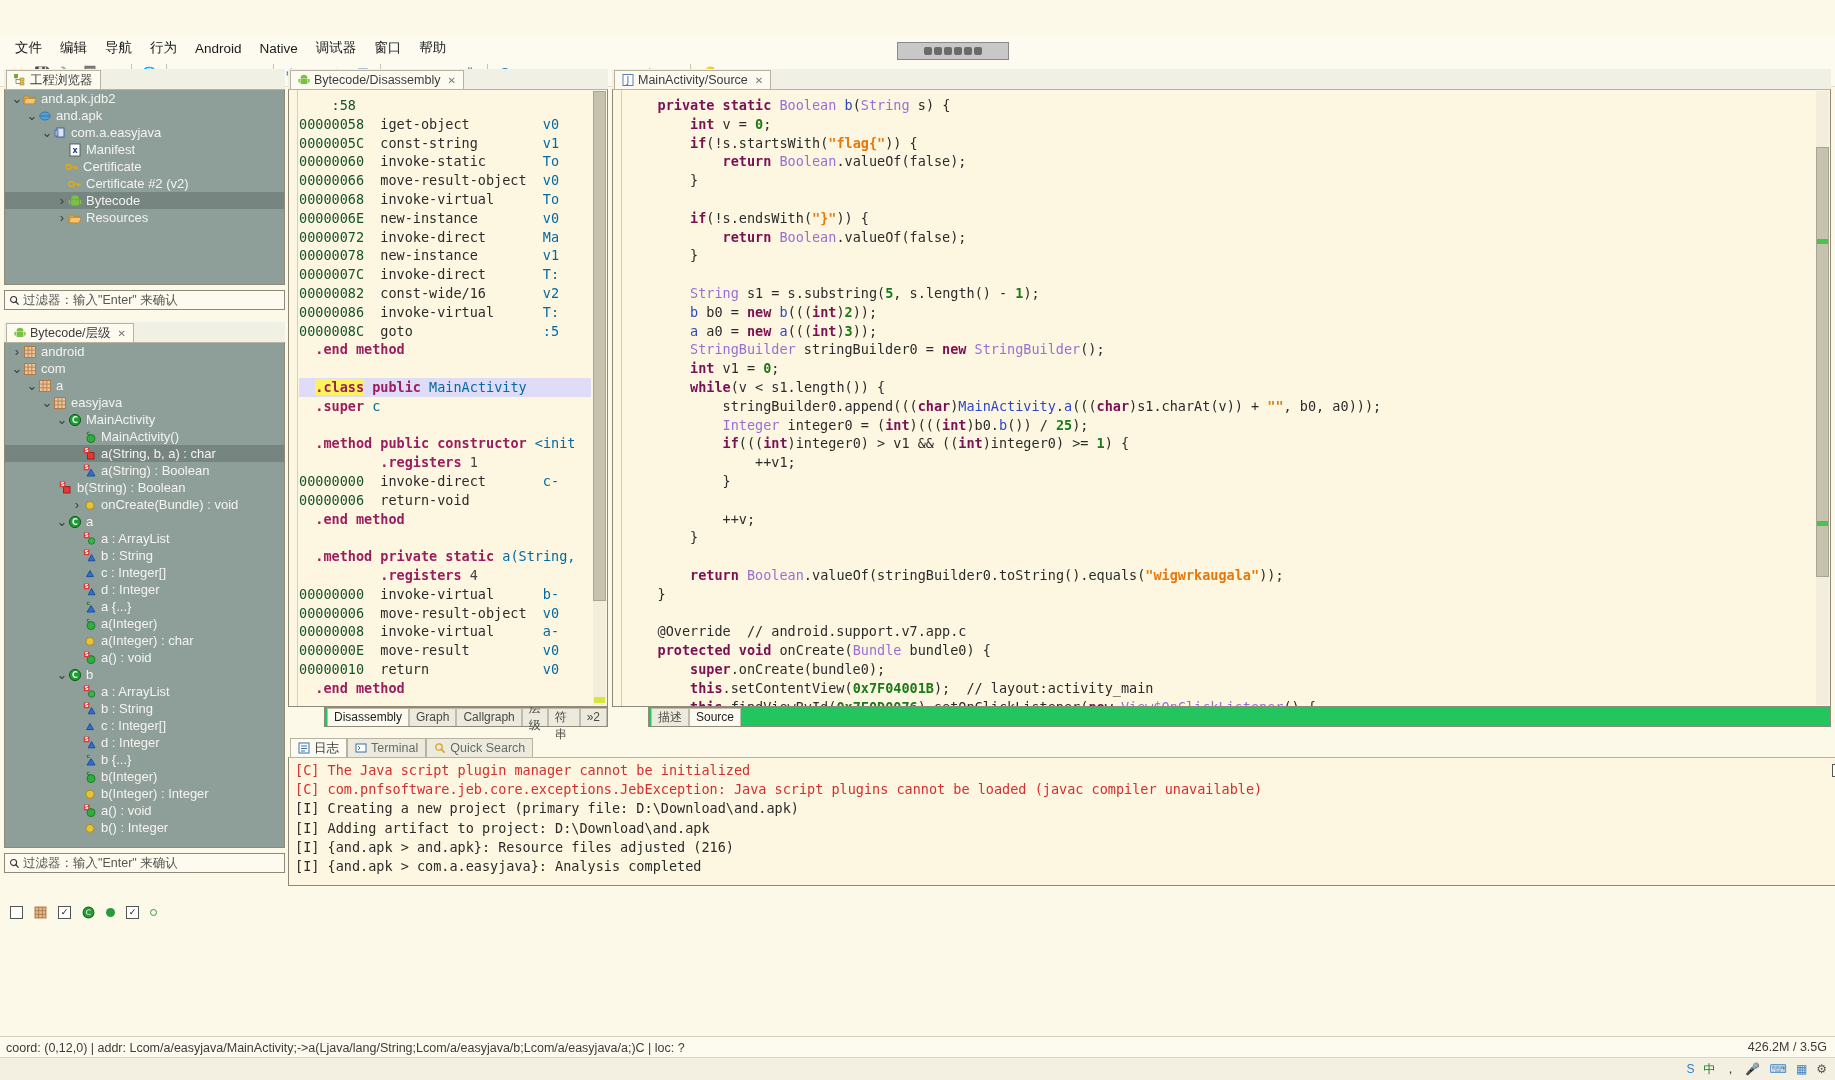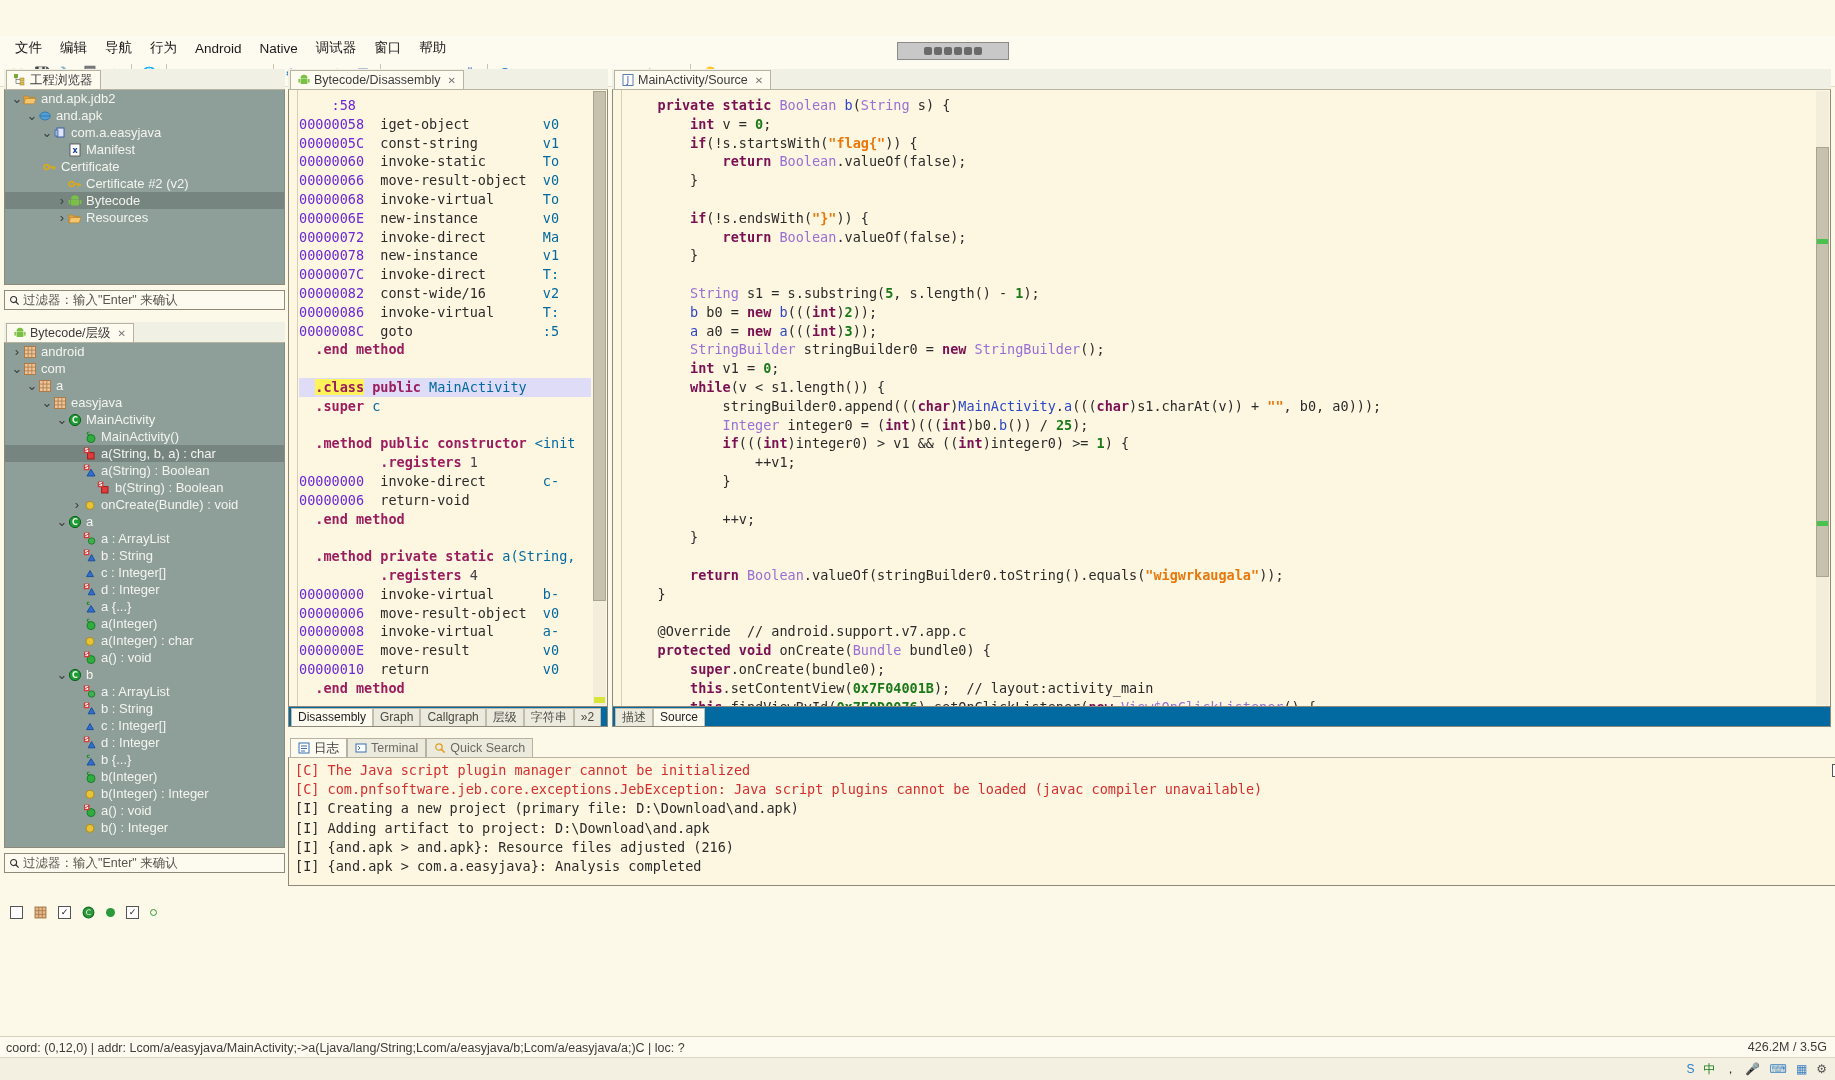--- a/index.html
+++ b/index.html
@@ -52,42 +52,42 @@
   
   .filterbox{height:20px;background:#fdfbf0;border:1px solid #8f897a;display:flex;align-items:center;
              padding:0 4px;font-size:12.5px;color:#57564e;box-sizing:border-box;}
 
   
   .code{font-family:"DejaVu Sans Mono","Liberation Mono",monospace;font-size:13.5px;line-height:18.8px;
         background:#fdf6e0;white-space:pre;overflow:hidden;}
   .gutter{position:absolute;left:0;top:0;width:8px;height:100%;background:#fdf6e0;border-right:1px solid #d5cfb8;}
 
   
-  .c-addr{color:#6d28d9;}
+  .c-addr{color:#14532d;}
   .c-op{color:#2b2b2b;}
   .c-dir{color:#9b1d5e;font-weight:bold;}
   .c-type{color:#0369a1;}
   .c-num{color:#444;}
   .hl{background:#fff35c;}
   .selline{background:#dfdcf8;}
 
   
   .j-kw{color:#7a0f52;font-weight:bold;}
   .j-type{color:#9a6fd4;}
   .j-str{color:#e8780c;font-weight:bold;}
   .j-num{color:#1a7a1a;font-weight:bold;}
   .j-plain{color:#2b2b2b;}
   .j-cls{color:#2d47c9;}
 
   
   .sb-v{position:absolute;right:1px;top:1px;width:13px;bottom:1px;background:#f2eedb;}
   .sb-thumb{position:absolute;left:0;width:13px;background:#c6c2ad;border:1px solid #a8a492;box-sizing:border-box;}
 
   
-  .btabs{display:flex;align-items:center;height:20px;background:#0369a1;border-top:1px solid #c6c0ac;padding-left:2px;}
+  .btabs{display:flex;align-items:center;height:20px;background:#22c55e;border-top:1px solid #c6c0ac;padding-left:2px;margin-left:36px;}
   .btab{height:18px;padding:0 6px;display:flex;align-items:center;font-size:12px;color:#4a4a44;border:1px solid #c2bcaa;border-bottom:none;background:#eceadd;box-sizing:border-box;}
   .btab.active{background:#fdfbf0;color:#222;}
 
   
   .console{font-family:"DejaVu Sans Mono","Liberation Mono",monospace;font-size:13.5px;line-height:19.2px;
            background:#fdf6e0;white-space:pre;overflow:hidden;}
   .lg-c{color:#d42f2f;}
   .lg-i{color:#2b2b2b;}
 
   
@@ -215,21 +215,21 @@
         <div class="trow" style="padding-left: 51px;">
           <span class="twist"></span>
           <span class="ticon">
             <svg width="14" height="14" viewBox="0 0 14 14">
               <rect x="2" y="1" width="10" height="12" fill="#fff" stroke="#555" stroke-width=".9"></rect>
               <text x="7" y="10" font-size="8" fill="#1a3f9a" text-anchor="middle" font-family="DejaVu Sans" font-weight="bold">x</text>
             </svg>
           </span>
           <span class="tlabel">Manifest</span>
         </div>
-        <div class="trow" style="padding-left: 26px;">
+        <div class="trow" style="padding-left: 48px;">
           <span class="twist"></span>
           <span class="ticon">
             <svg width="14" height="14" viewBox="0 0 14 14">
               <circle cx="3.6" cy="7" r="2.4" fill="none" stroke="#d8a91e" stroke-width="1.7"></circle>
               <path d="M6 7 H12 M10 7 v2.4 M12 7 v2" stroke="#d8a91e" stroke-width="1.7" fill="none"></path>
             </svg>
           </span>
           <span class="tlabel">Certificate</span>
         </div>
         <div class="trow" style="padding-left: 51px;">
@@ -375,21 +375,21 @@
           <span class="twist"></span>
           <span class="ticon">
             <svg width="14" height="14" viewBox="0 0 14 14">
               <path d="M8 5.2 L12 12 H4 z" fill="#2f6fd0" stroke="#174a9a" stroke-width=".9"></path>
               <rect x="0.8" y="0.6" width="5.6" height="5.6" fill="#d43a3a"></rect>
               <text x="3.6" y="5.1" font-size="5.4" fill="#fff" text-anchor="middle" font-family="DejaVu Sans" font-weight="bold">S</text>
             </svg>
           </span>
           <span class="tlabel">a(String) : Boolean</span>
         </div>
-        <div class="trow" style="padding-left: 80px;">
+        <div class="trow" style="padding-left: 42px;">
           <span class="twist"></span>
           <span class="ticon">
             <svg width="14" height="14" viewBox="0 0 14 14">
               <rect x="4.6" y="5.6" width="6.4" height="6.4" fill="#e03a3a" stroke="#9b1414" stroke-width=".9"></rect>
               <rect x="0.8" y="0.6" width="5.6" height="5.6" fill="#d43a3a"></rect>
               <text x="3.6" y="5.1" font-size="5.4" fill="#fff" text-anchor="middle" font-family="DejaVu Sans" font-weight="bold">S</text>
             </svg>
           </span>
           <span class="tlabel">b(String) : Boolean</span>
         </div>

